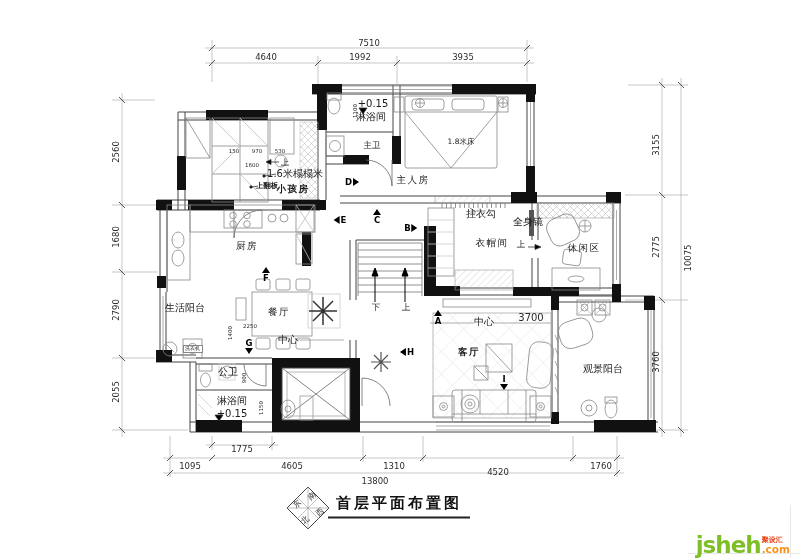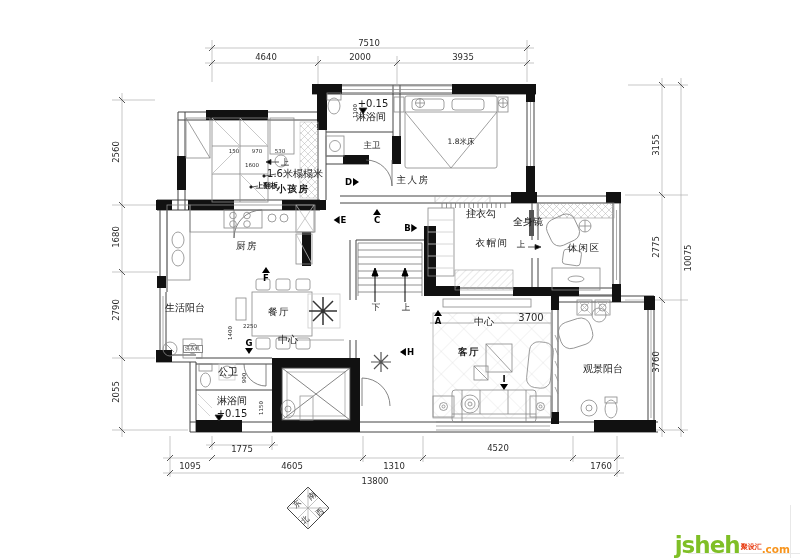--- a/index.html
+++ b/index.html
@@ -27,21 +27,21 @@
   .t-left{border-top:4px solid transparent;border-bottom:4px solid transparent;border-right:6px solid #000;}
   .t-right{border-top:4px solid transparent;border-bottom:4px solid transparent;border-left:6px solid #000;}
   
   #title{position:absolute;left:399px;top:506px;transform:translate(-50%,-50%);
          font-size:15px;font-weight:bold;letter-spacing:3px;color:#111;
          border-bottom:2.5px solid #222;padding:0 8px 4px 8px;z-index:6;}
   .cmp{position:absolute;transform:translate(-50%,-50%) rotate(-40deg);font-size:8px;color:#333;z-index:6;}
   
   #wm{position:absolute;right:10px;bottom:4px;display:flex;align-items:flex-end;z-index:7;cursor:pointer;}
   #wm .j{font-size:23px;font-weight:bold;color:#7fbf26;letter-spacing:-1px;line-height:0.8;}
-  #wm .col{display:flex;flex-direction:row;align-items:flex-start;margin-left:1px;}
+  #wm .col{display:flex;flex-direction:column;align-items:flex-start;margin-left:1px;}
   #wm .badge{font-size:7px;font-weight:bold;color:#e8380d;line-height:1;}
   #wm .tld{font-size:10.5px;font-weight:bold;color:#f7941d;line-height:1;}
   .pageline{position:absolute;background:#e8e8e8;z-index:1;}
 </style>
 </head>
 <body>
 
 <div id="stage">
 
   <svg id="plan-svg" width="800" height="558" viewBox="0 0 800 558">
@@ -340,35 +340,35 @@
   <div class="lb f8" style="left:521px;top:244px">上</div>
   <div class="lb f9" style="left:584px;top:248px">休闲区</div>
   <div class="lb f9 bold" style="left:469px;top:352px">客厅</div>
   <div class="lb f6" style="left:484px;top:322px">中心</div>
   <div class="lb f6" style="left:603px;top:369px">观景阳台</div>
   <div class="lb f8" style="left:376px;top:307px">下</div>
   <div class="lb f8" style="left:406px;top:307px">上</div>
 
   <div class="lb f8 dim" style="left:369px;top:43px">7510</div>
   <div class="lb f8 dim" style="left:266px;top:57px">4640</div>
-  <div class="lb f8 dim" style="left:360px;top:57px">2000</div>
+  <div class="lb f8 dim" style="left:360px;top:57px">1992</div>
   <div class="lb f8 dim" style="left:463px;top:57px">3935</div>
   <div class="lb f8 dim rot" style="left:116px;top:152px">2560</div>
   <div class="lb f8 dim rot" style="left:116px;top:237px">1680</div>
   <div class="lb f8 dim rot" style="left:116px;top:310px">2790</div>
   <div class="lb f8 dim rot" style="left:116px;top:392px">2055</div>
   <div class="lb f8 dim rot" style="left:656px;top:145px">3155</div>
   <div class="lb f8 dim rot" style="left:656px;top:247px">2775</div>
   <div class="lb f8 dim rot" style="left:656px;top:362px">3760</div>
   <div class="lb f8 dim rot" style="left:688px;top:258px">10075</div>
   <div class="lb f8 dim" style="left:242px;top:449px">1775</div>
   <div class="lb f8 dim" style="left:190px;top:466px">1095</div>
   <div class="lb f8 dim" style="left:292px;top:466px">4605</div>
   <div class="lb f8 dim" style="left:394px;top:466px">1310</div>
-  <div class="lb f8 dim" style="left:498px;top:448px">4520</div>
+  <div class="lb f8 dim" style="left:498px;top:472px">4520</div>
   <div class="lb f8 dim" style="left:601px;top:466px">1760</div>
   <div class="lb f8 dim" style="left:375px;top:481px">13800</div>
   <div class="lb f5 dim rot" style="left:356px;top:111px">1100</div>
   <div class="lb f5 dim" style="left:234px;top:152px">150</div>
   <div class="lb f5 dim" style="left:257px;top:152px">970</div>
   <div class="lb f5 dim" style="left:280px;top:152px">530</div>
   <div class="lb f5 dim" style="left:252px;top:166px">1600</div>
   <div class="lb f5 dim rot" style="left:231px;top:333px">1400</div>
   <div class="lb f5 dim" style="left:250px;top:327px">2250</div>
   <div class="lb f5 dim rot" style="left:245px;top:378px">900</div>
@@ -405,20 +405,21 @@
     </div>
   <div class="vm" style="left:407px;top:352px">
       <span class="t t-left"></span>
       <span>H</span>
     </div>
   <div class="vm vm-col" style="left:504px;top:382px">
       <span>I</span>
       <span class="t t-down"></span>
     </div>
 
+  <div id="title">首层平面布置图</div>
   <div class="cmp" style="left:312px;top:496px">南</div>
   <div class="cmp" style="left:297px;top:504px">东</div>
   <div class="cmp" style="left:320px;top:512px">西</div>
   <div class="cmp" style="left:305px;top:520px">北</div>
 
   <div class="pageline" style="left:790px;top:505px;width:1px;height:53px"></div>
   <div class="pageline" style="left:688px;top:553px;width:112px;height:1px"></div>
 
   <div id="wm">
     <span class="j">jsheh</span>

